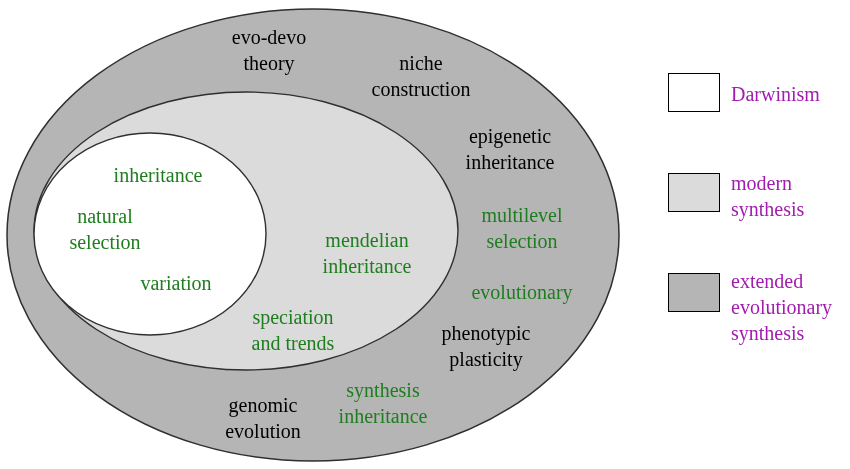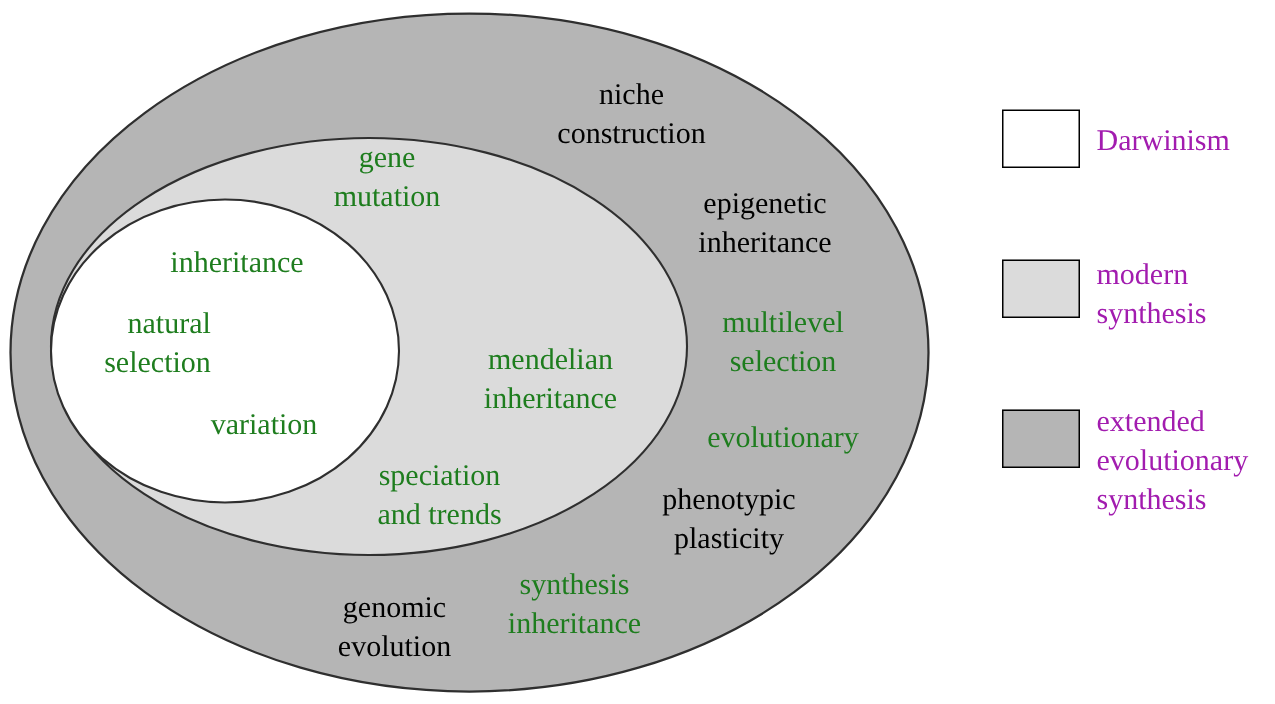--- a/index.html
+++ b/index.html
@@ -14,21 +14,21 @@
   }
   .ellipses { position: absolute; left: 0; top: 0; }
   .lbl {
     position: absolute;
     transform: translate(-50%, -50%);
     font-size: 20px;
     line-height: 26px;
     white-space: pre-line;
     text-align: center;
   }
-  .lbl.left { text-align: right; }
+  .lbl.left { text-align: center; }
   .green { color: #1e7d1e; }
   .black { color: #000000; }
   .legend-swatch {
     position: absolute;
     width: 52px;
     height: 39px;
     border: 1.6px solid #000000;
   }
   .sw-white { background: #ffffff; }
   .sw-light { background: #dbdbdb; }
@@ -45,36 +45,36 @@
 <body>
 
 <div class="figure">
 
   <svg class="ellipses" width="850" height="469" viewBox="0 0 850 469">
     <ellipse cx="313" cy="235" rx="306" ry="226" stroke="#2f2f2f" stroke-width="1.5" fill="#b5b5b5"></ellipse>
     <ellipse cx="246" cy="231" rx="212" ry="139" stroke="#2f2f2f" stroke-width="1.4" fill="#dbdbdb"></ellipse>
     <ellipse cx="150" cy="234" rx="116" ry="101" stroke="#2f2f2f" stroke-width="1.4" fill="#ffffff"></ellipse>
   </svg>
 
+  <div class="lbl black" style="left:269px; top:50px">evo-devo
+theory</div>
   <div class="lbl black" style="left:421px; top:76px">niche
 construction</div>
   <div class="lbl black" style="left:510px; top:149px">epigenetic
 inheritance</div>
   <div class="lbl green" style="left:522px; top:228px">multilevel
 selection</div>
   <div class="lbl green" style="left:522px; top:292px">evolutionary</div>
   <div class="lbl black" style="left:486px; top:346px">phenotypic
 plasticity</div>
   <div class="lbl green" style="left:383px; top:403px">synthesis
 inheritance</div>
   <div class="lbl black" style="left:263px; top:418px">genomic
 evolution</div>
 
-  <div class="lbl green" style="left:258px; top:118px">gene
-mutation</div>
   <div class="lbl green" style="left:367px; top:253px">mendelian
 inheritance</div>
   <div class="lbl green" style="left:293px; top:330px">speciation
 and trends</div>
 
   <div class="lbl green" style="left:158px; top:175px">inheritance</div>
   <div class="lbl green left" style="left:105px; top:229px">natural
 selection</div>
   <div class="lbl green" style="left:176px; top:283px">variation</div>
 

